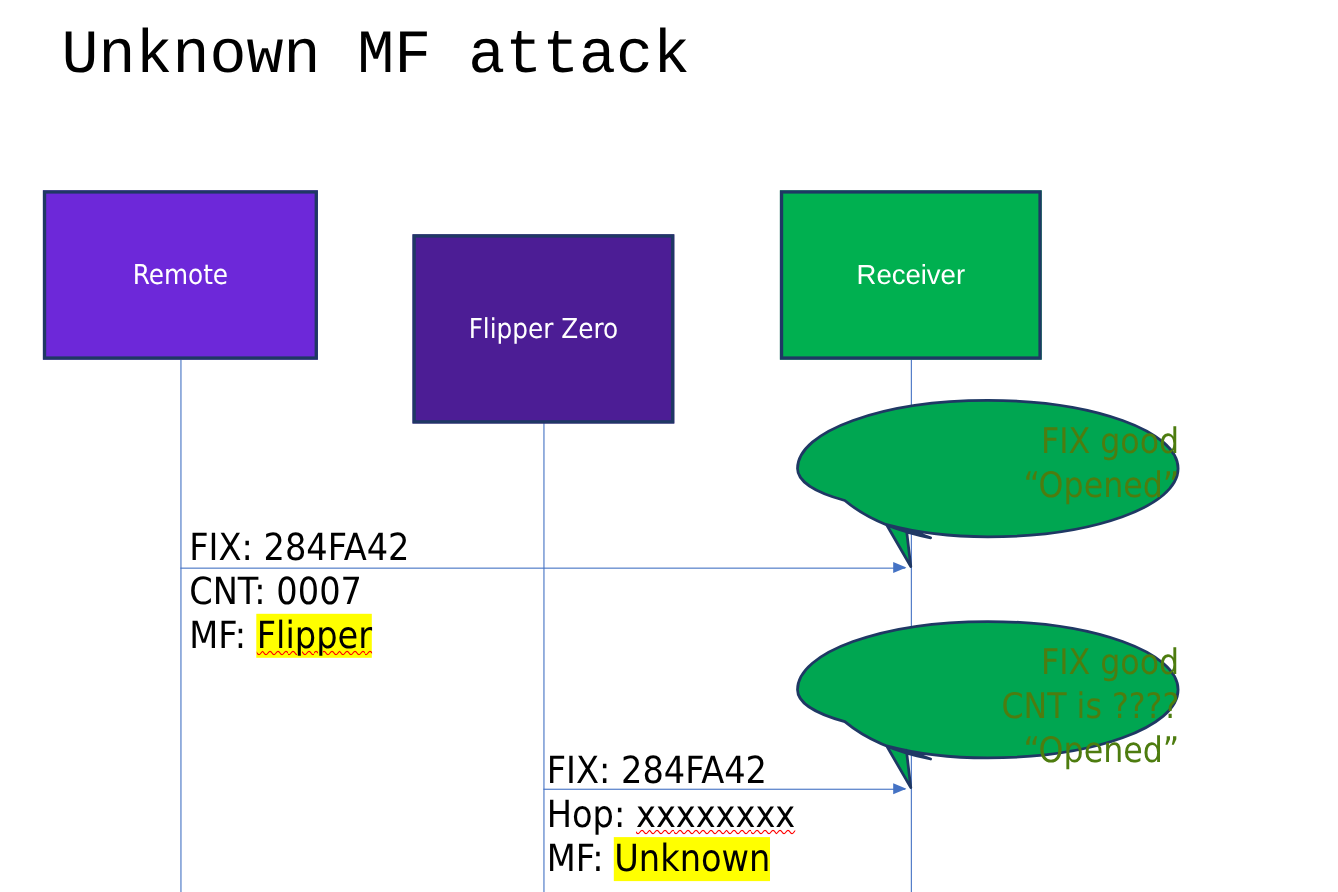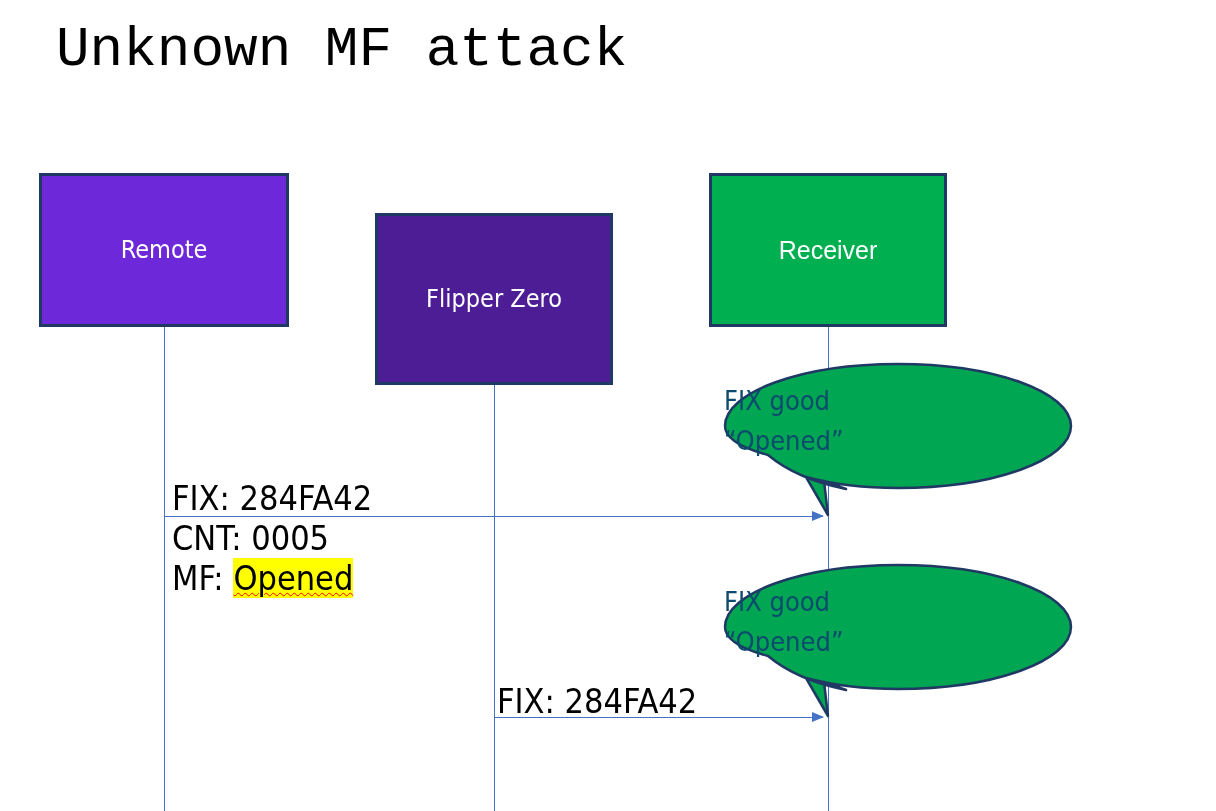--- a/index.html
+++ b/index.html
@@ -118,24 +118,24 @@
     position: absolute;
   }
   .callout svg {
     display: block;
     overflow: visible;
   }
   .callout-text {
     position: absolute;
     left: 0;
     width: 348px;
-    text-align: left;
-    color: #0c4a6e;
-    font-family: "DejaVu Sans Condensed", "Liberation Sans", sans-serif;
-    font-size: 27px;
+    text-align: right;
+    color: #4d7c0f;
+    font-family: "DejaVu Sans Condensed", "Liberation Sans", sans-serif;
+    font-size: 32px;
     line-height: 40px;
     pointer-events: none;
   }
   #callout-1 { left: 724px; top: 363px; width: 348px; height: 155px; }
   #callout-2 { left: 724px; top: 564px; width: 348px; height: 155px; }
   #callout-1 .callout-text { top: 18px; }
   #callout-2 .callout-text { top: 18px; }
 </style>
 </head>
 <body>
@@ -159,30 +159,36 @@
   </div>
 
   <div class="msg-arrow" id="arrow-remote-receiver"></div>
   <div class="msg-arrow" id="arrow-flipper-receiver"></div>
 
   <div class="msg-text" id="msg1-text">
     <div>
       <span>FIX: </span><span>284FA42</span>
     </div>
     <div>
-      <span>CNT: </span><span>0005</span>
-    </div>
-    <div>
-      <span>MF: </span><span class="hl squiggle">Opened</span>
+      <span>CNT: </span><span>0007</span>
+    </div>
+    <div>
+      <span>MF: </span><span class="hl squiggle">Flipper</span>
     </div>
   </div>
 
   <div class="msg-text" id="msg2-text">
     <div>
       <span>FIX: </span><span>284FA42</span>
+    </div>
+    <div>
+      <span>Hop: </span><span class="squiggle">xxxxxxxx</span>
+    </div>
+    <div>
+      <span>MF: </span><span class="hl">Unknown</span>
     </div>
   </div>
 
   <div class="callout" id="callout-1">
     <svg width="348" height="155" viewBox="0 0 348 155">
       <path d="M 174 1
                C 270 1 347 29 347 63
                C 347 97 270 125 174 125
                C 140 125 108 121 82 114
                L 104 152
@@ -206,17 +212,18 @@
                C 140 125 108 121 82 114
                L 104 152
                L 100 118
                L 122 126
                C 88 119 62 107 44 92
                C 18 85 1 75 1 63
                C 1 29 78 1 174 1 Z" fill="#00A651" stroke="#1F3864" stroke-width="2.5" stroke-linejoin="round"></path>
     </svg>
     <div class="callout-text">
       <div>FIX good</div>
+      <div>CNT is ????</div>
       <div>“Opened”</div>
     </div>
   </div>
 
 </div>
 
 </body></html>

